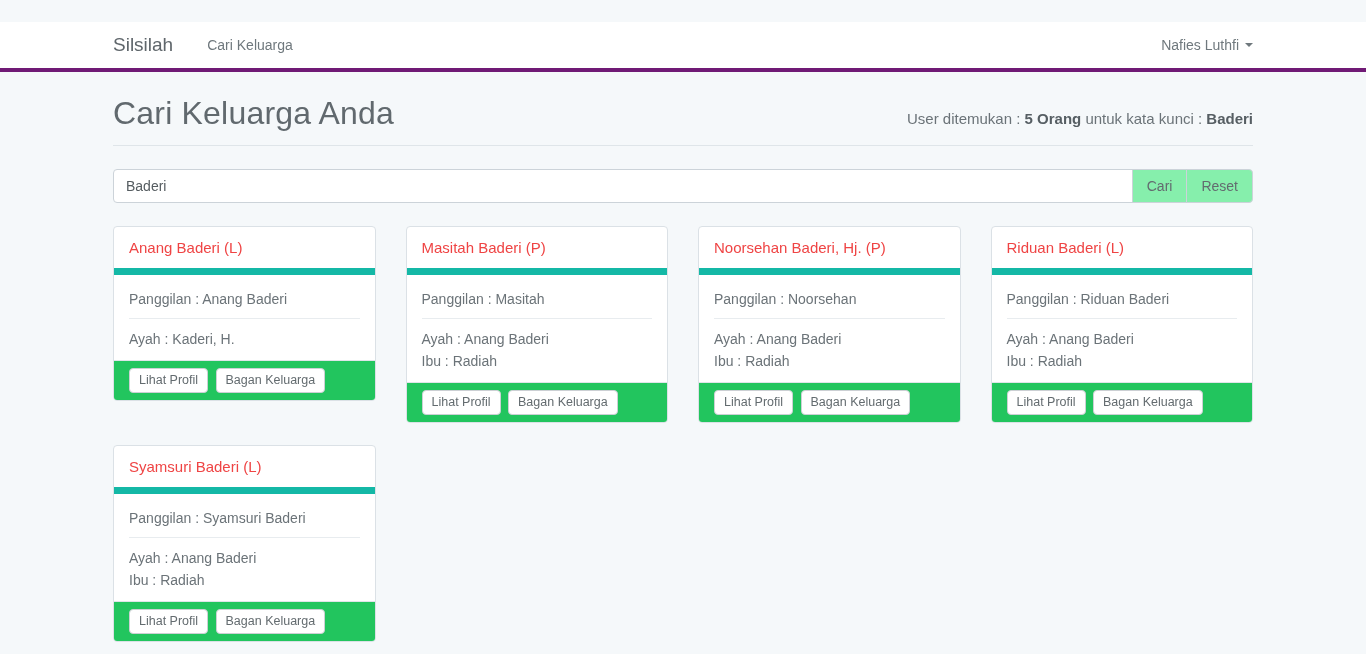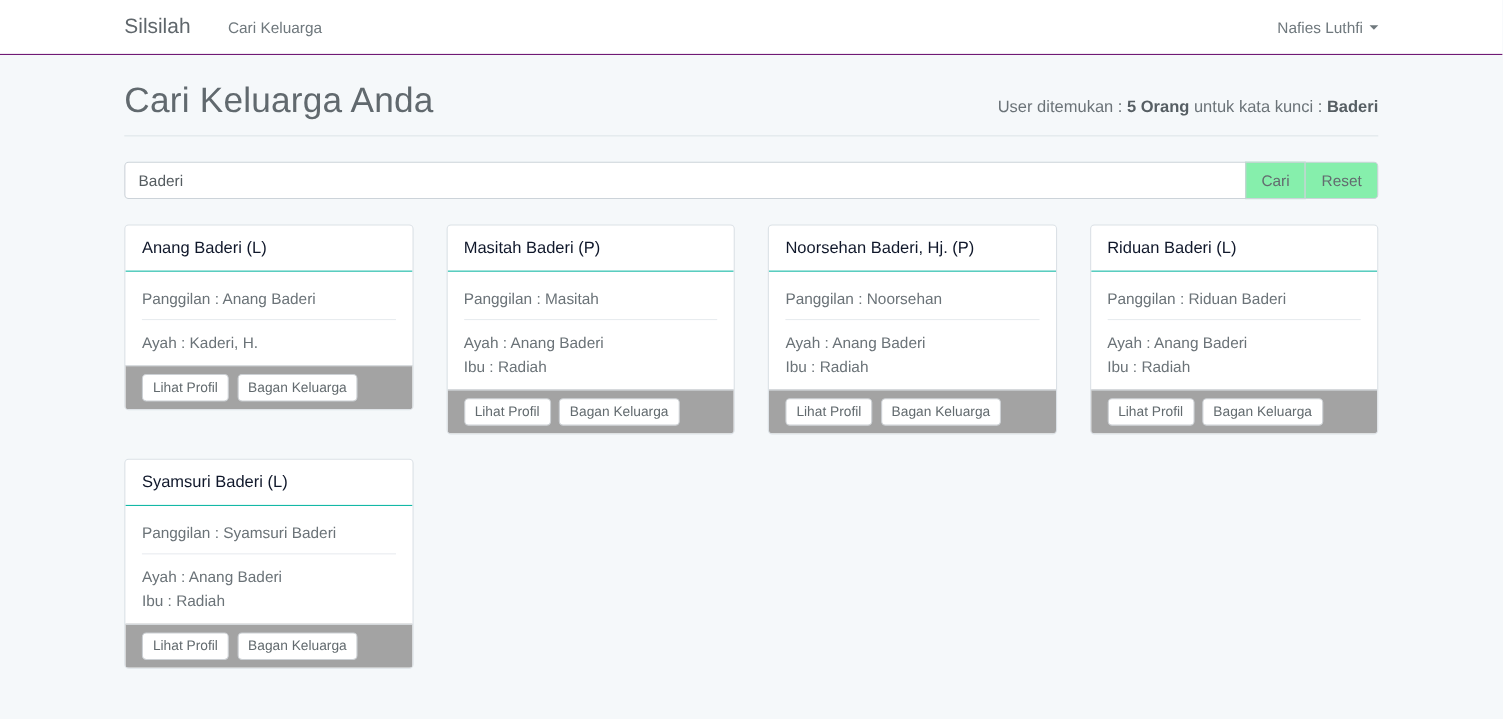--- a/index.html
+++ b/index.html
@@ -15,22 +15,23 @@
   }
   .container {
     width: 1170px;
     margin: 0 auto;
     padding: 0 15px;
   }
 
   
   .navbar {
     background: #ffffff;
-    border-bottom: 1px solid #701a75;
+    border-bottom: 4px solid #701a75;
     height: 50px;
+    margin-top: 22px;
   }
   .navbar .container {
     display: flex;
     align-items: center;
     height: 100%;
   }
   .navbar-brand {
     font-size: 19px;
     color: #5f666b;
     text-decoration: none;
@@ -131,23 +132,23 @@
     margin-bottom: 22px;
   }
   .panel {
     background: #ffffff;
     border: 1px solid #dbe1e6;
     border-radius: 4px;
     overflow: hidden;
   }
   .panel-heading {
     padding: 11px 15px;
-    border-bottom: 1px solid #14b8a6;
+    border-bottom: 7px solid #14b8a6;
     font-size: 15px;
-    color: #0f172a;
+    color: #ef4444;
     line-height: 19px;
   }
   .panel-body {
     padding: 14px 15px 10px;
     font-size: 14px;
     color: #6b7378;
   }
   .panel-body .panggilan {
     margin: 0;
     line-height: 20px;
@@ -155,21 +156,21 @@
   .panel-body hr {
     border: none;
     border-top: 1px solid #e8ecef;
     margin: 9px 0;
   }
   .panel-body .parent-line {
     margin: 0;
     line-height: 22px;
   }
   .panel-footer {
-    background: #a3a3a3;
+    background: #22c55e;
     border-top: 1px solid #e0e5e9;
     padding: 7px 15px;
   }
   .btn-xs {
     display: inline-block;
     padding: 4px 9px;
     font-size: 12.5px;
     font-family: "Liberation Sans", sans-serif;
     color: #636b6f;
     background: #ffffff;

